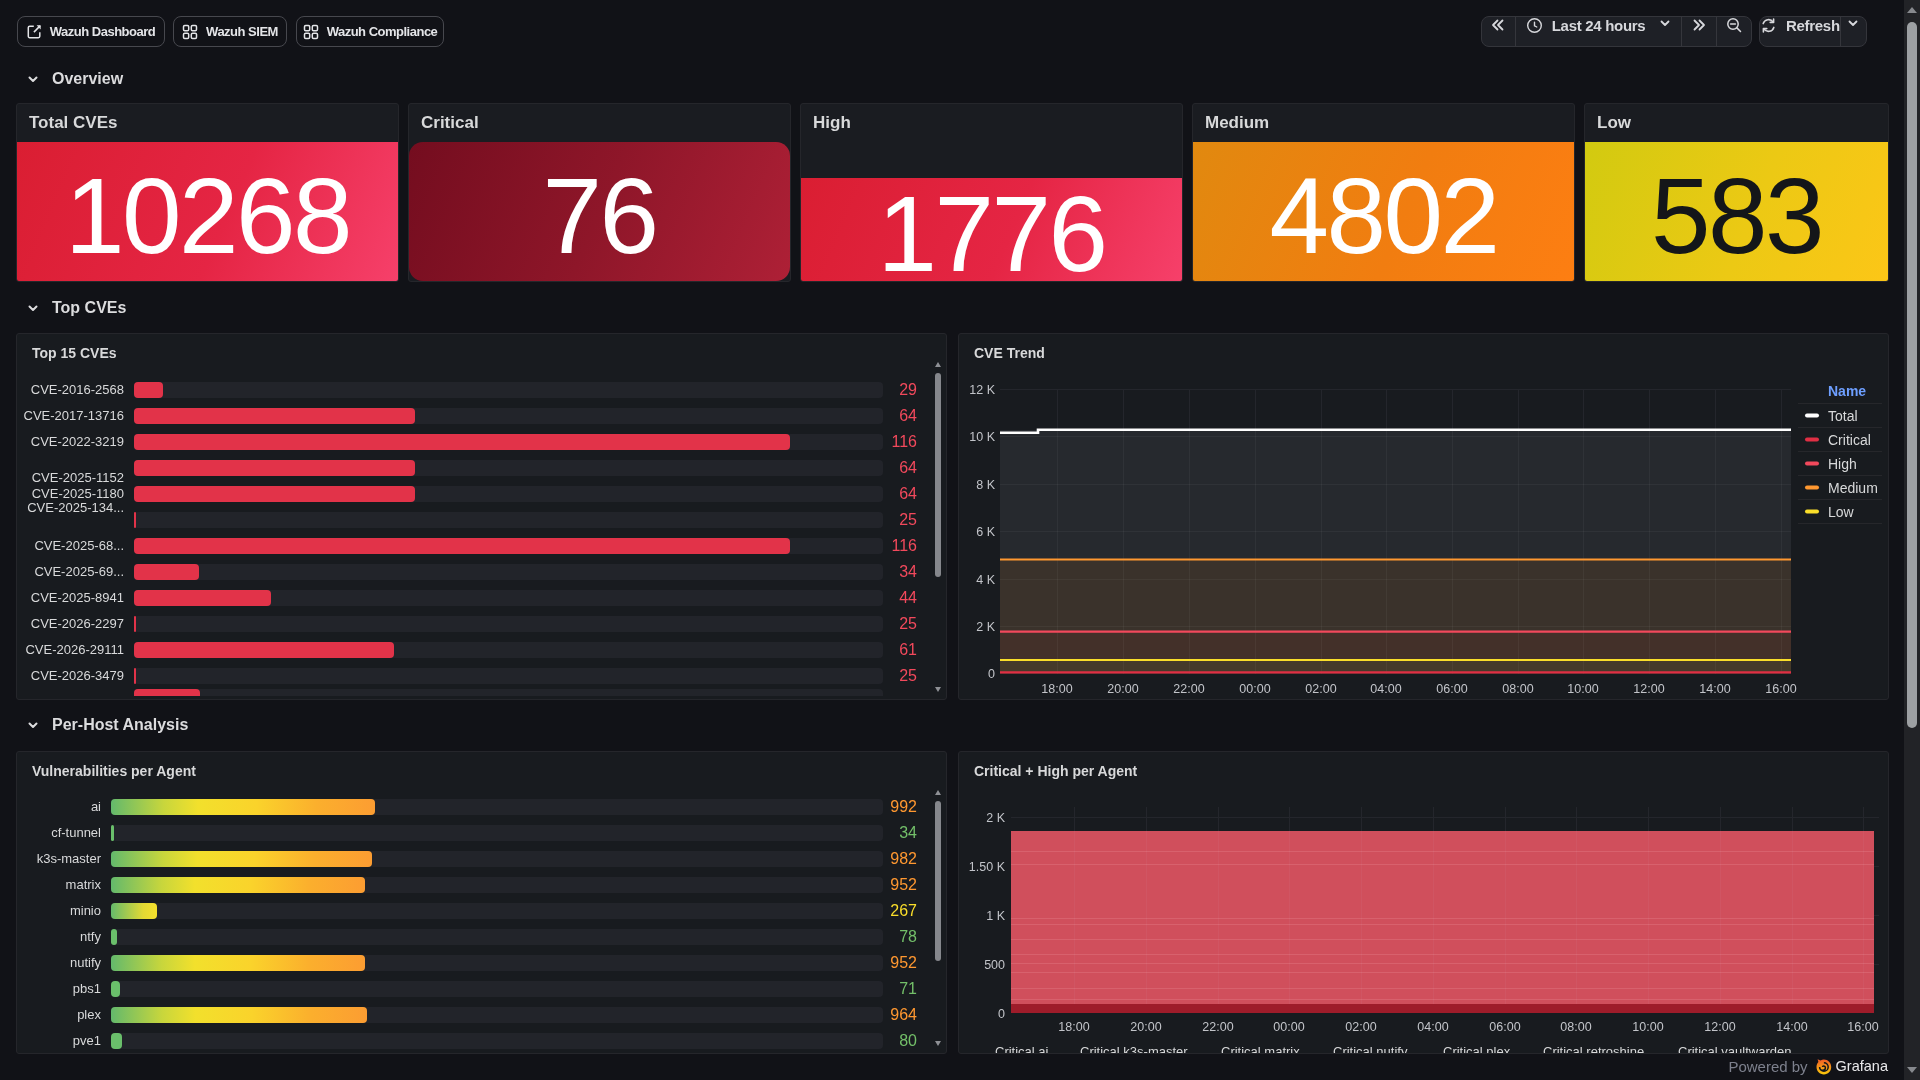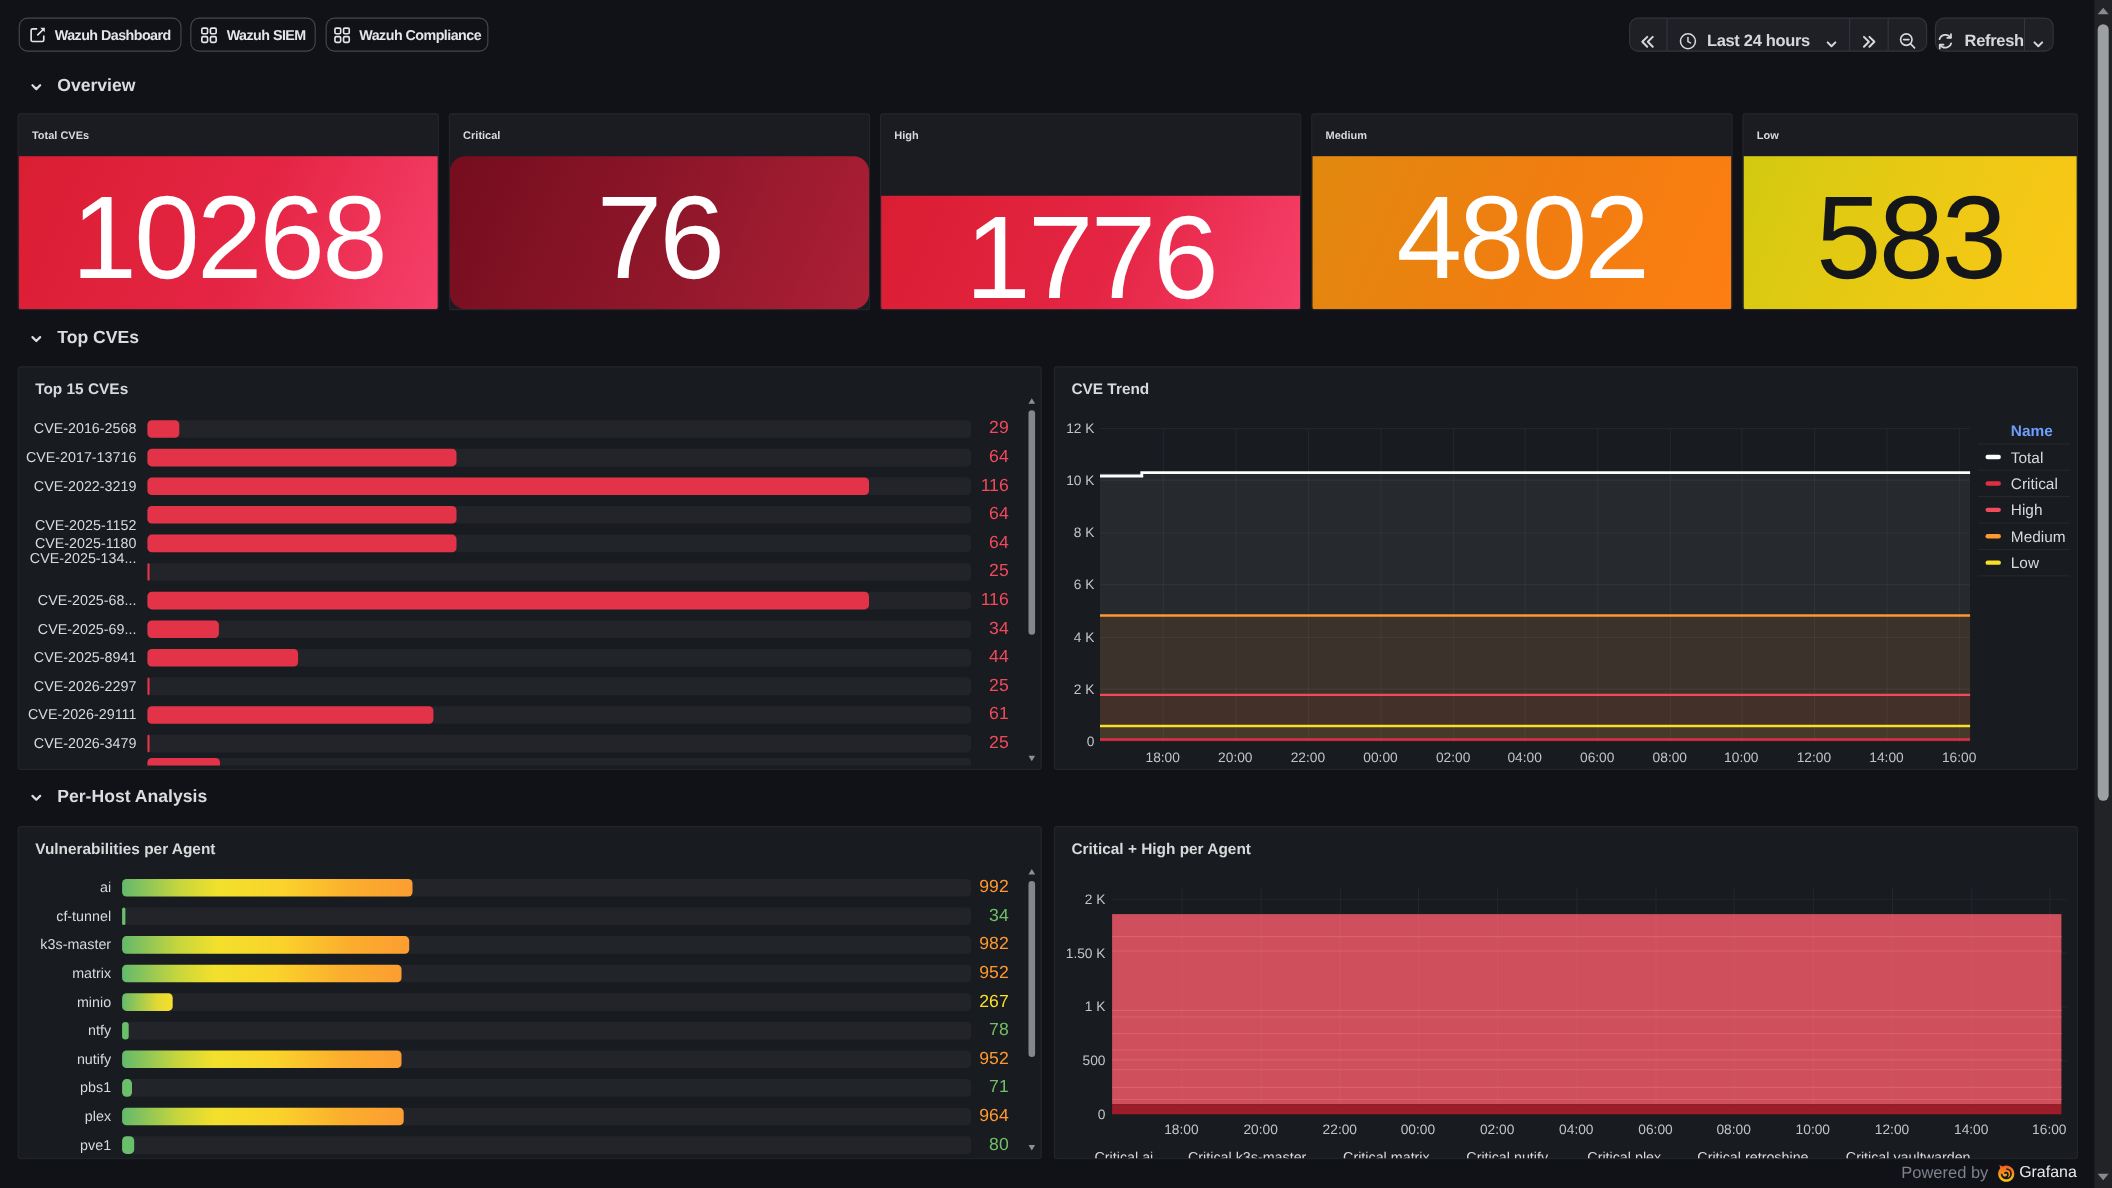--- a/index.html
+++ b/index.html
@@ -6,25 +6,25 @@
 body{width:1920px;height:1080px;overflow:hidden;background:#111217;font-family:"Liberation Sans",sans-serif;position:relative;}
 .abs{position:absolute;}
 .panel{position:absolute;background:#181b1f;border:1px solid #25262b;border-radius:3px;box-sizing:border-box;}
 .ptitle{position:absolute;left:15px;top:11px;font-size:14px;font-weight:bold;color:#d8d9da;}
 .rowhdr{position:absolute;display:flex;align-items:center;color:#dcdcde;font-weight:bold;font-size:16px;}
 .rowhdr svg{margin-right:12px;}
 
 .tbtn{position:absolute;top:16px;height:31px;border:1px solid #47484e;border-radius:8px;display:flex;align-items:center;justify-content:center;box-sizing:border-box;color:#e4e5e8;font-size:13px;font-weight:bold;letter-spacing:-0.5px;white-space:nowrap;}
 .tbtn svg{margin-right:8px;flex:none;}
 .tgroup{position:absolute;top:16px;height:31px;background:#1e2026;border:1px solid #34353b;border-radius:8px;display:flex;align-items:stretch;box-sizing:border-box;color:#d7d8dc;}
-.tseg{display:flex;align-items:flex-end;justify-content:center;}
+.tseg{display:flex;align-items:flex-start;justify-content:center;}
 .tdiv{width:1px;background:#35363c;}
 
 .stat{position:absolute;background:#1a1c21;border:1px solid #25262b;border-radius:3px;box-sizing:border-box;overflow:hidden;}
-.stat .hd{height:38px;display:flex;align-items:center;padding-left:12px;font-size:10px;font-weight:bold;color:#d8d9da;}
+.stat .hd{height:38px;display:flex;align-items:center;padding-left:12px;font-size:17px;font-weight:bold;color:#d8d9da;}
 .stat .bd{position:absolute;left:0;right:0;top:38px;bottom:0;display:flex;align-items:center;justify-content:center;}
 .stat .num{font-size:107px;color:#fff;letter-spacing:-2.5px;position:relative;top:4px;}
 
 .bg-label{position:absolute;color:#d8d9da;font-size:13px;text-align:right;}
 .bg-track{position:absolute;background:#22242a;border-radius:4px;}
 .bg-bar{position:absolute;border-radius:4px;}
 .bg-val{position:absolute;font-size:16px;text-align:right;}
 
 .sb-thumb{position:absolute;width:6px;border-radius:3px;background:#85878c;}
 .sb-arrow{position:absolute;width:0;height:0;}

